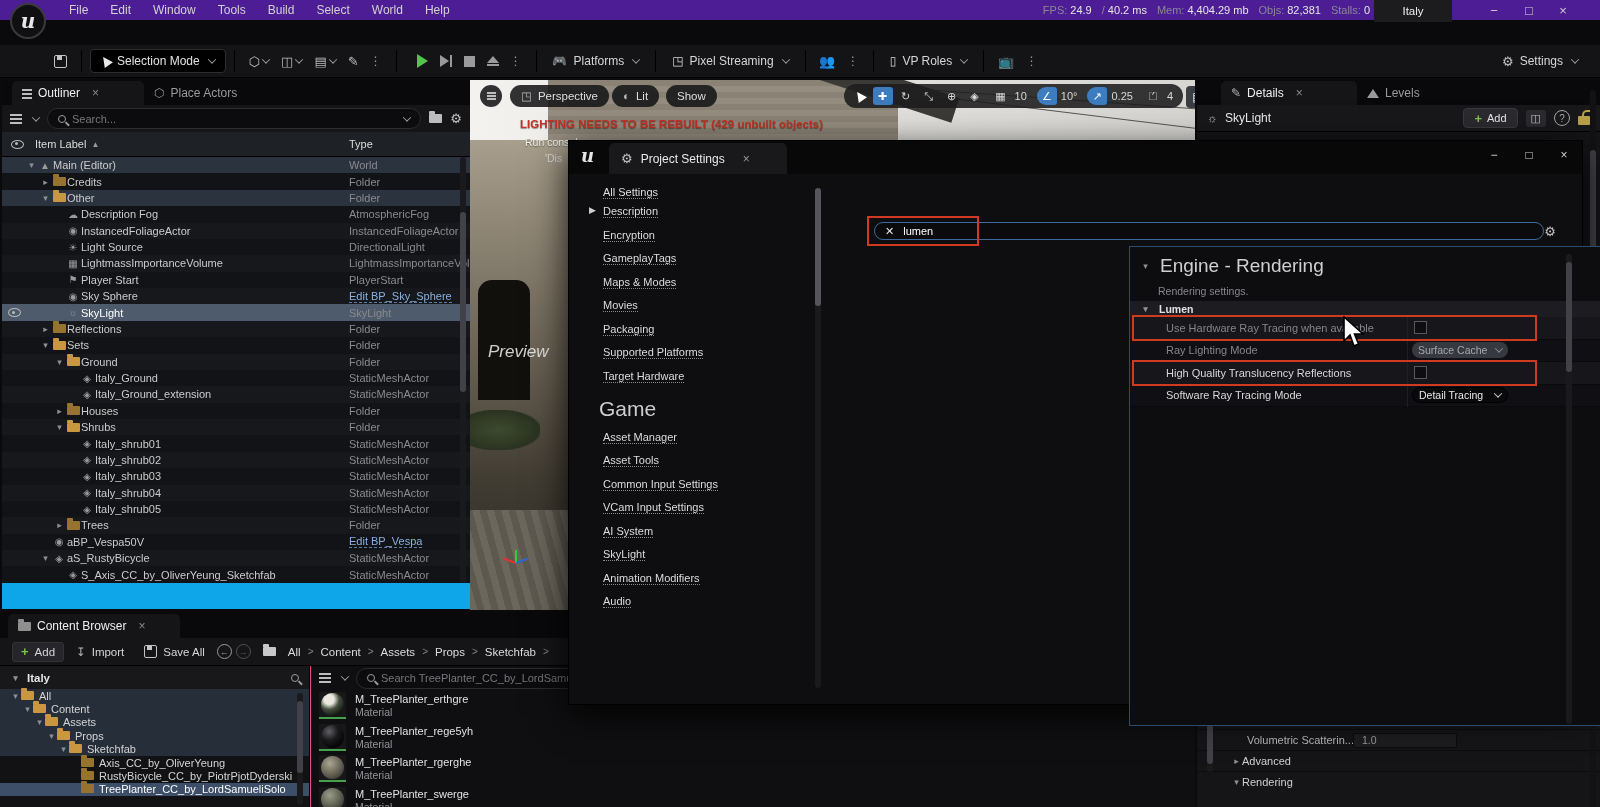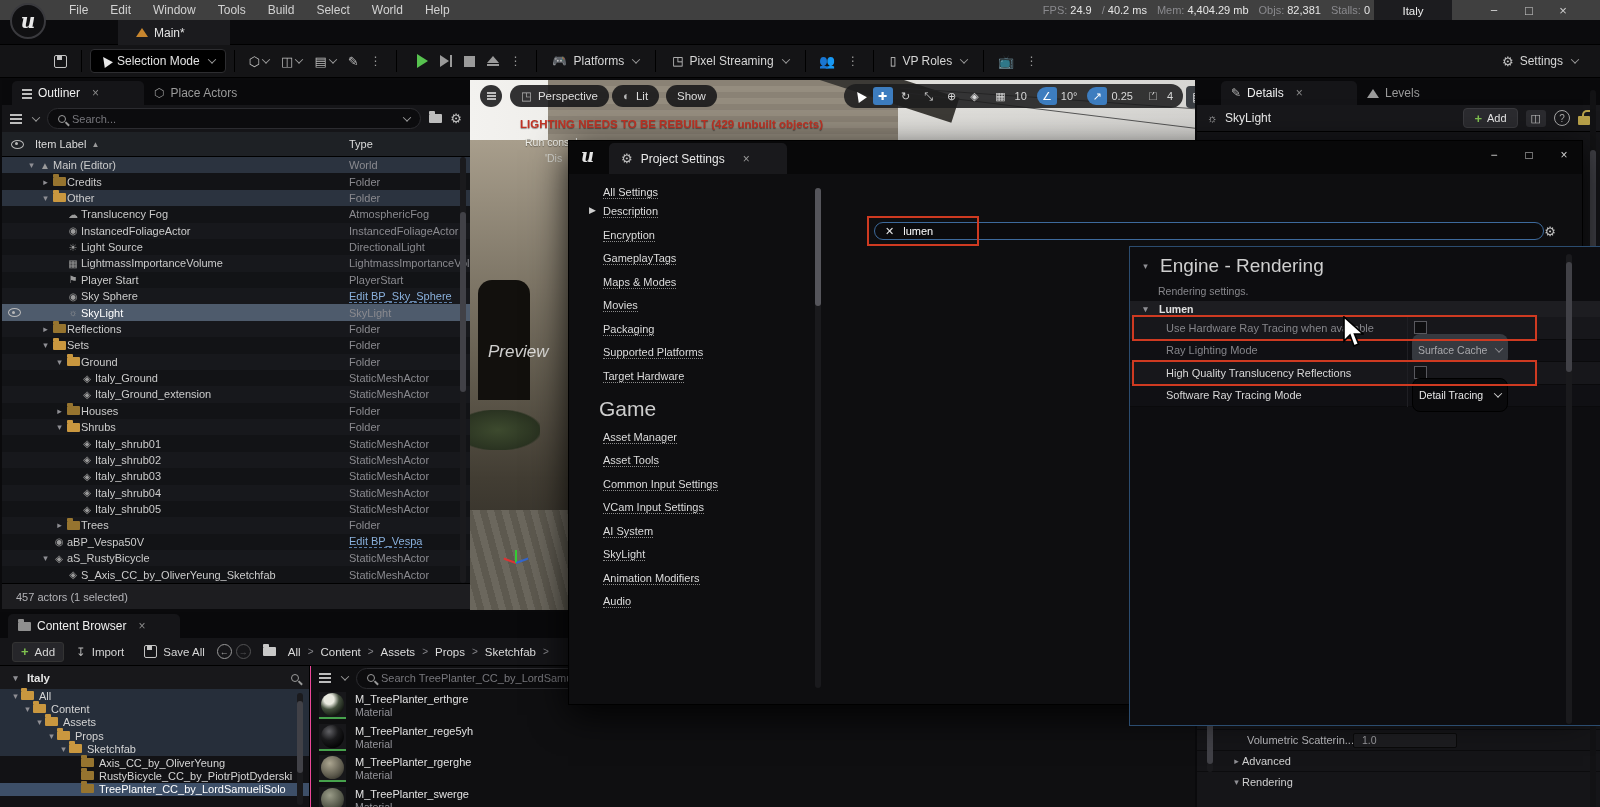--- a/index.html
+++ b/index.html
@@ -1,20 +1,20 @@
 <!DOCTYPE html>
 <html><head>
 <meta charset="utf-8">
 <style>
 *{margin:0;padding:0;box-sizing:border-box}
 html,body{background:#000}
 #root{position:relative;width:1600px;height:807px;background:#0a0a0c;font-family:"Liberation Sans",sans-serif;color:#c8c8c8;font-size:11px;overflow:hidden}
 .abs{position:absolute}
 
-.titlebar{left:0;top:0;width:1600px;height:20px;background:#404040}
+.titlebar{left:0;top:0;width:1600px;height:20px;background:#4c1d95}
 .tabrow{left:0;top:20px;width:1600px;height:25px;background:#0b0b0d;border-bottom:1px solid #000}
 .ue-logo{position:absolute;left:10px;top:3px;width:36px;height:36px;border:2px solid #3a3a3e;border-radius:50%;background:#101012;z-index:3;display:flex;align-items:center;justify-content:center;font-family:"DejaVu Serif",serif;font-style:italic;font-weight:bold;font-size:20px;color:#e8e8e8}
 .menus{position:absolute;left:58px;top:0;height:20px;display:flex;align-items:center}
 .menu-item{padding:0 11px;color:#d2d2d2;font-size:12px;cursor:default}
 .stats{position:absolute;right:230px;top:0;height:20px;display:flex;align-items:center;gap:10px;white-space:nowrap}
 .stat-l{color:#8a8a8e;margin-right:3px}
 .stat-v{color:#e6e6e6}
 .win-title{position:absolute;right:148px;top:0;width:78px;height:22px;background:#1c1c1f;display:flex;align-items:center;justify-content:center;color:#ededed;font-size:11.5px}
 .win-btn{position:absolute;top:0;width:22px;height:20px;display:flex;align-items:center;justify-content:center;color:#cfcfcf;font-size:13px}
 .lvl-tab{position:absolute;left:118px;top:0;width:112px;height:25px;background:#1b1b1e;display:flex;align-items:center;gap:6px;padding-left:18px;color:#e4e4e4;font-size:12px}
@@ -156,21 +156,21 @@
 .ps-sec{position:absolute;left:10px;top:8px;font-size:19px;color:#cfcfcf;display:flex;align-items:center;gap:9px}
 .ps-sub{position:absolute;left:28px;top:38px;color:#87878c;font-size:10.5px}
 .ps-cat{position:absolute;left:0;top:54px;width:728px;height:16px;background:#1d1d21;display:flex;align-items:center;gap:8px;padding-left:10px;color:#e2e2e2;font-weight:bold;font-size:10.5px}
 .ps-rows{position:absolute;left:0;top:70px;width:728px}
 .ps-row{height:22.5px;display:flex;align-items:center;position:relative;border-bottom:1px solid #0a0a0c}
 .ps-row.odd{background:#17171b}
 .ps-row.evn{background:#101014}
 .ps-row .lbl{margin-left:36px;color:#d8d8d8}
 .ps-row.dim .lbl{color:#85858a}
 .ps-check{position:absolute;left:284px;width:13px;height:13px;background:#0e0e10;border:1px solid #58585e}
-.ps-drop{position:absolute;left:282px;width:96px;height:16px;border-radius:8px;display:flex;align-items:center;justify-content:space-between;padding:16px 6px;font-size:10.5px}
+.ps-drop{position:absolute;left:282px;width:96px;height:16px;border-radius:8px;display:flex;align-items:center;justify-content:space-between;padding:0 6px;font-size:10.5px}
 .ps-drop.gray{background:#36393f;color:#a8a8ac}
 .ps-drop.dark{background:#0a0a0c;border:1px solid #000;color:#e8e8e8}
 .ps-vline{position:absolute;top:70px;width:1px;height:90px;background:#1f1f24}
 
 .mcursor{left:1342px;top:316px;z-index:10}
 </style>
 </head>
 <body>
 
 <div id="root">
@@ -193,26 +193,20 @@
         <span><span class="stat-l">Objs:</span><span class="stat-v">82,381</span></span>
         <span><span class="stat-l">Stalls:</span><span class="stat-v">0</span></span>
       </div>
     <div class="win-title">Italy</div>
     <div class="win-btn" style="right:95px">−</div>
     <div class="win-btn" style="right:60px">□</div>
     <div class="win-btn" style="right:26px">×</div>
   </div>
   <div class="ue-logo">u</div>
 
-  <div class="abs tabrow">
-    <div class="lvl-tab">
-      <span class="lvl-ico"></span>
-      <span>Main*</span>
-    </div>
-  </div>
 
   <div class="abs toolbar">
     <div class="tb-ico" style="margin-left:48px">
         <span class="save-ico"></span>
       </div>
     <div class="tb-sep"></div>
     <div class="pill">
       <span class="cursor-ico"></span>
       <span>Selection Mode</span>
       <span class="chv"></span>
@@ -380,21 +374,21 @@
             <span class="fold"></span>
           </span>
           <span class="o-lbl">Other</span>
           <span class="o-type">Folder</span>
         </div>
         <div class="o-row ">
           <span class="o-gut"></span>
           <span style="width: 28px;"></span>
           <span class="arr"></span>
           <span class="o-ico">☁</span>
-          <span class="o-lbl">Translucency Fog</span>
+          <span class="o-lbl">Description Fog</span>
           <span class="o-type">AtmosphericFog</span>
         </div>
         <div class="o-row even">
           <span class="o-gut"></span>
           <span style="width: 28px;"></span>
           <span class="arr"></span>
           <span class="o-ico">◉</span>
           <span class="o-lbl">InstancedFoliageActor</span>
           <span class="o-type">InstancedFoliageActor</span>
         </div>
@@ -577,21 +571,20 @@
           <span style="width: 28px;"></span>
           <span class="arr"></span>
           <span class="o-ico">◈</span>
           <span class="o-lbl">S_Axis_CC_by_OliverYeung_Sketchfab</span>
           <span class="o-type">StaticMeshActor</span>
         </div>
       </div>
     <div class="vscroll" style="left:458px;top:77px;height:426px">
         <span class="vthumb" style="left:0;top:55px;height:180px"></span>
       </div>
-    <div class="ol-foot">457 actors (1 selected)</div>
   </div>
 
   <div class="abs details">
     <div class="tabstrip" style="height:25px">
       <div class="ptab active" style="margin-left:24px;width:136px">
         <span style="color:#b8b8b8">✎</span>
         <span>Details</span>
         <span class="x">×</span>
       </div>
       <div class="ptab inactive">

